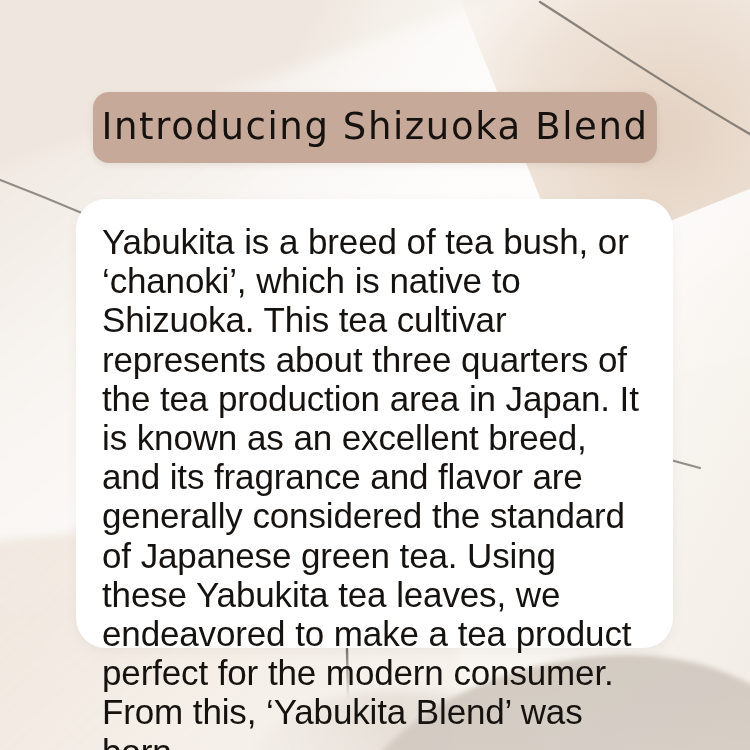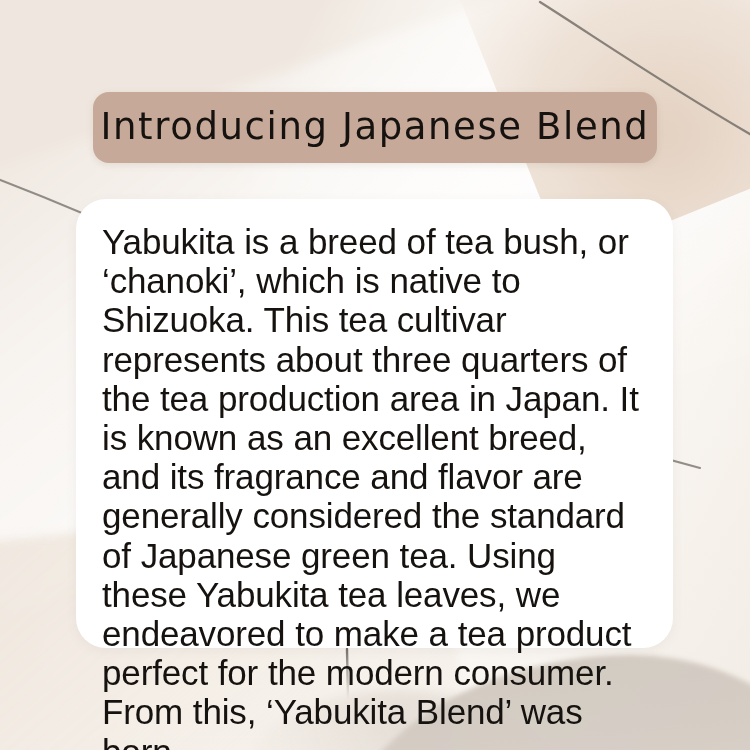--- a/index.html
+++ b/index.html
@@ -194,20 +194,20 @@
       <linearGradient id="vfade" x1="0" y1="0" x2="0" y2="1">
         <stop offset="0%" stop-color="#5d5954" stop-opacity="0.85"></stop>
         <stop offset="62%" stop-color="#7d786f" stop-opacity="0.40"></stop>
         <stop offset="100%" stop-color="#a9a298" stop-opacity="0"></stop>
       </linearGradient>
     </defs>
     <path d="M 347 649 L 348 700" fill="none" stroke="url(#vfade)" stroke-width="2.4" stroke-linecap="round"></path>
   </svg>
 
   <div class="title-badge">
-    <span class="title-text">Introducing Japanese Blend</span>
+    <span class="title-text">Introducing Shizuoka Blend</span>
   </div>
 
   <div class="body-card">
     <p class="body-text">Yabukita is a breed of tea bush, or ‘chanoki’, which is native to Shizuoka. This tea cultivar represents about three quarters of the tea production area in Japan. It is known as an excellent breed, and its fragrance and flavor are generally considered the standard of Japanese green tea. Using these Yabukita tea leaves, we endeavored to make a tea product perfect for the modern consumer. From this, ‘Yabukita Blend’ was born.</p>
   </div>
 
 </div>
 
 </body></html>

